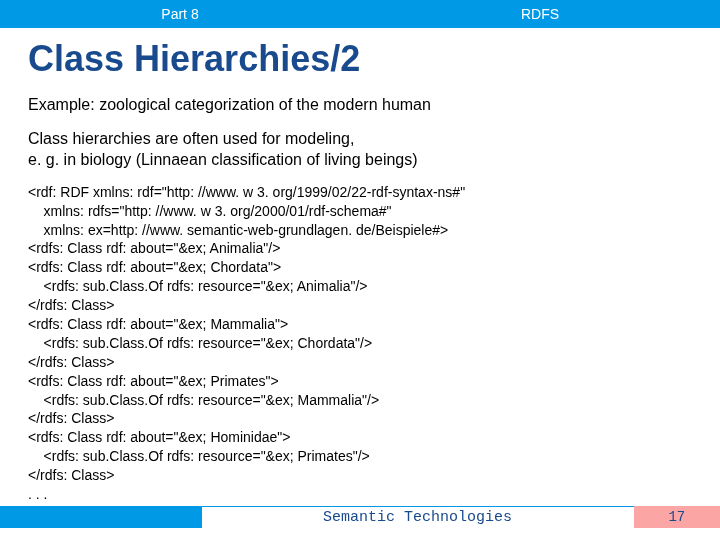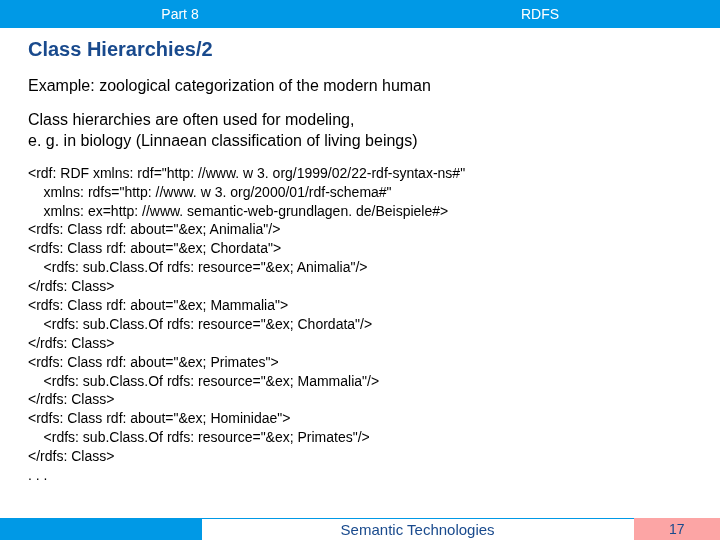--- a/index.html
+++ b/index.html
@@ -26,45 +26,46 @@
     }
     .header-right {
       width: 50%;
       text-align: center;
     }
     .content {
       padding: 10px 28px 0 28px;
     }
     .title {
       color: #194a8d;
-      font-size: 20px;
+      font-size: 36px;
       font-weight: bold;
       margin-bottom: 14px;
     }
     .body-text {
       color: #000;
       font-size: 16px;
       line-height: 1.35;
       margin-bottom: 12px;
     }
     .code-block {
       color: #000;
       font-size: 14px;
       line-height: 1.35;
       white-space: pre;
       font-family: Arial, Helvetica, sans-serif;
     }
     .footer {
       position: absolute;
-      bottom: 0;
+      bottom: 12px;
       left: 0;
       width: 100%;
       height: 22px;
       display: flex;
       align-items: stretch;
+      font-family: Liberation Mono, monospace;
     }
     .footer-left {
       width: 28%;
       background: #0099e6;
     }
     .footer-center {
       flex: 1;
       background: #ffffff;
       color: #194a8d;
       font-size: 15px;

